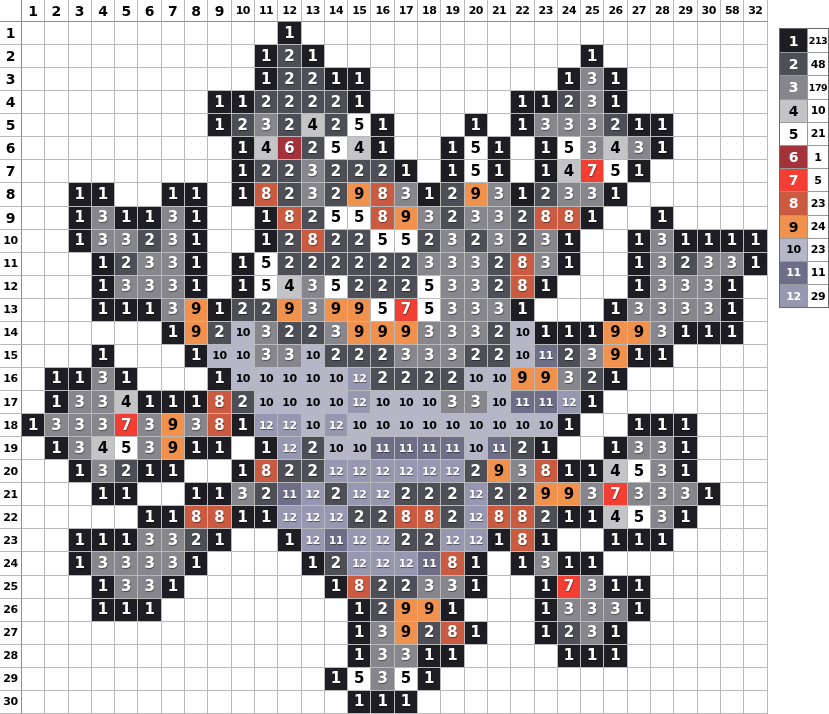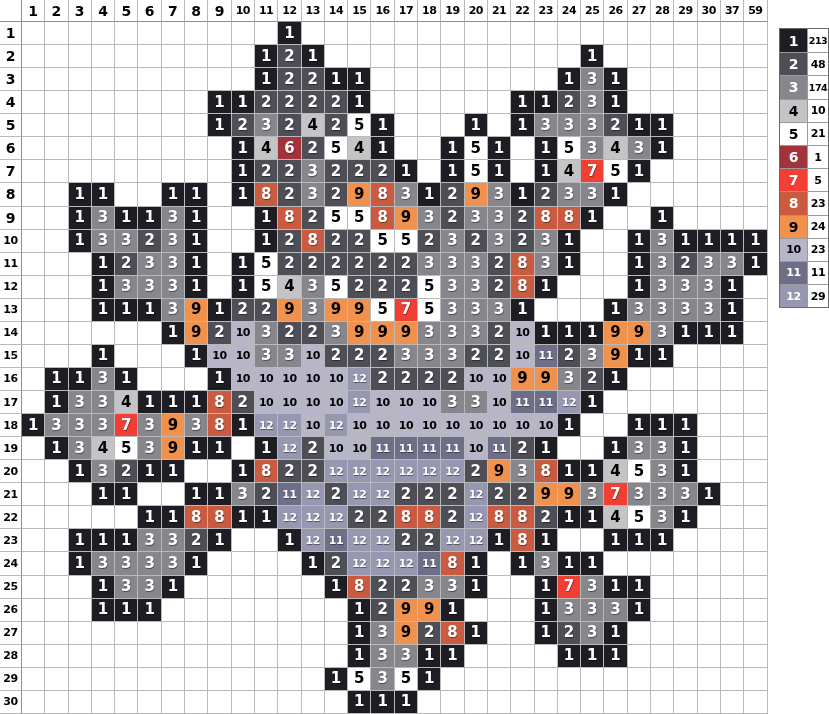--- a/index.html
+++ b/index.html
@@ -64,22 +64,22 @@
       <div class="hdr colh small">21</div>
       <div class="hdr colh small">22</div>
       <div class="hdr colh small">23</div>
       <div class="hdr colh small">24</div>
       <div class="hdr colh small">25</div>
       <div class="hdr colh small">26</div>
       <div class="hdr colh small">27</div>
       <div class="hdr colh small">28</div>
       <div class="hdr colh small">29</div>
       <div class="hdr colh small">30</div>
-      <div class="hdr colh small">37</div>
-      <div class="hdr colh small">59</div>
+      <div class="hdr colh small">58</div>
+      <div class="hdr colh small">32</div>
       <div class="hdr rowh">1</div>
       <div class="cell"></div>
       <div class="cell"></div>
       <div class="cell"></div>
       <div class="cell"></div>
       <div class="cell"></div>
       <div class="cell"></div>
       <div class="cell"></div>
       <div class="cell"></div>
       <div class="cell"></div>
@@ -1068,21 +1068,21 @@
       <div class="lrow">
         <div class="lswatch lighttx" style="background: rgb(29, 29, 35); color: rgb(255, 255, 255);">1</div>
         <div class="lcount c3">213</div>
       </div>
       <div class="lrow">
         <div class="lswatch lighttx" style="background: rgb(78, 78, 86); color: rgb(255, 255, 255);">2</div>
         <div class="lcount">48</div>
       </div>
       <div class="lrow">
         <div class="lswatch lighttx" style="background: rgb(134, 134, 140); color: rgb(255, 255, 255);">3</div>
-        <div class="lcount c3">174</div>
+        <div class="lcount c3">179</div>
       </div>
       <div class="lrow">
         <div class="lswatch" style="background: rgb(196, 196, 198); color: rgb(0, 0, 0);">4</div>
         <div class="lcount">10</div>
       </div>
       <div class="lrow">
         <div class="lswatch" style="background: rgb(255, 255, 255); color: rgb(0, 0, 0);">5</div>
         <div class="lcount">21</div>
       </div>
       <div class="lrow">

